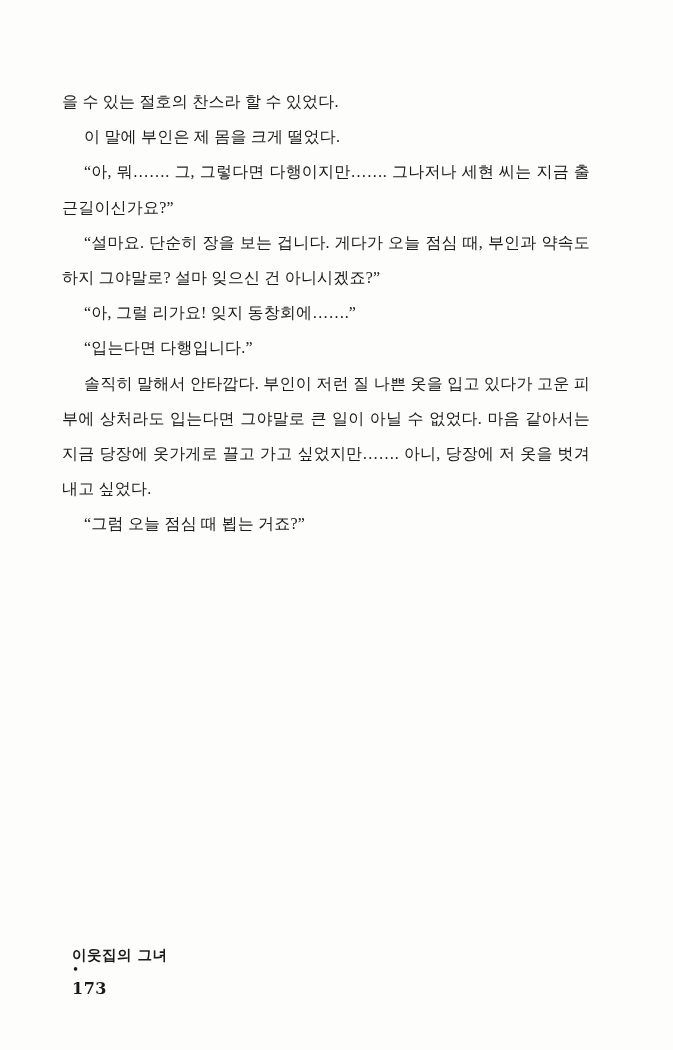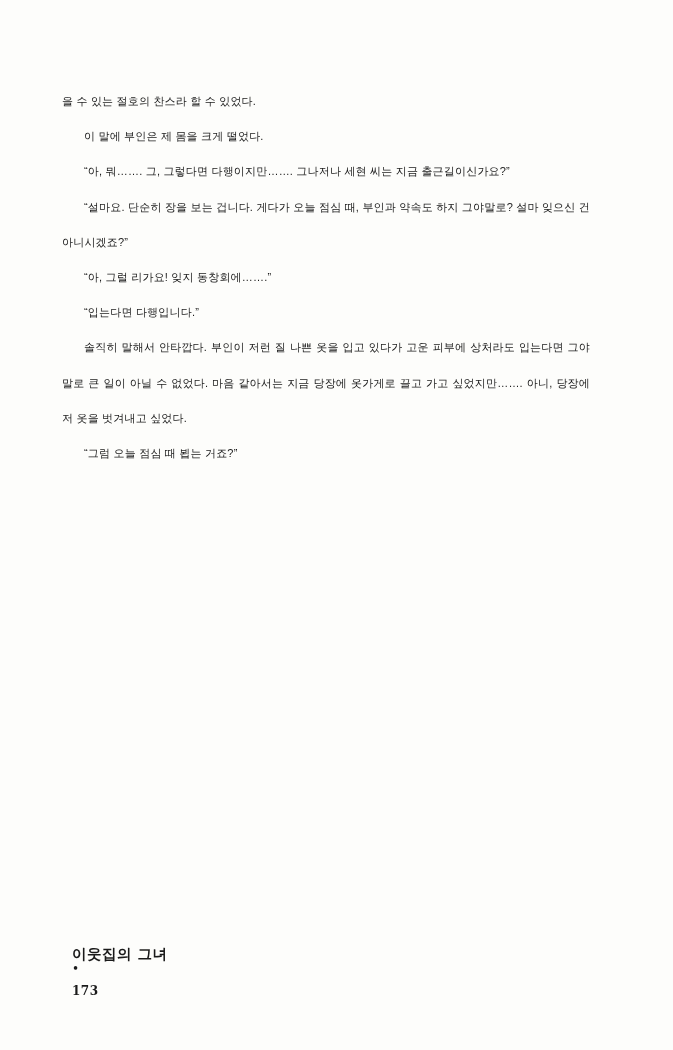--- a/index.html
+++ b/index.html
@@ -15,22 +15,22 @@
     box-sizing: border-box;
     overflow: hidden;
   }
   .text-block {
     position: absolute;
     left: 62px;
     top: 84px;
     width: 528px;
   }
   .para {
-    font-family: Liberation Sans, sans-serif;
-    font-size: 11px;
+    font-family: Liberation Serif, serif;
+    font-size: 16px;
     line-height: 35.2px;
     color: #1a1a1a;
     text-align: justify;
     text-justify: inter-character;
     margin: 0;
     letter-spacing: 0.2px;
     word-break: break-all;
   }
   .para.indent {
     text-indent: 22px;
@@ -53,25 +53,24 @@
     letter-spacing: 0.5px;
   }
   .footer-dot {
     margin: 0 10px;
     font-size: 12px;
     color: #1a1a1a;
     position: relative;
     top: -2px;
   }
   .footer-page {
-    font-size: 12px;
+    font-size: 16px;
     color: #1a1a1a;
     font-weight: bold;
     letter-spacing: 0.5px;
-    margin-top: 6px;
   }
 </style>
 </head>
 <body>
 
 <div class="page">
   <div class="text-block">
     <p class="para">을 수 있는 절호의 찬스라 할 수 있었다.</p>
     <p class="para indent">이 말에 부인은 제 몸을 크게 떨었다.</p>
     <p class="para indent">“아, 뭐……. 그, 그렇다면 다행이지만……. 그나저나 세현 씨는 지금 출근길이신가요?”</p>

